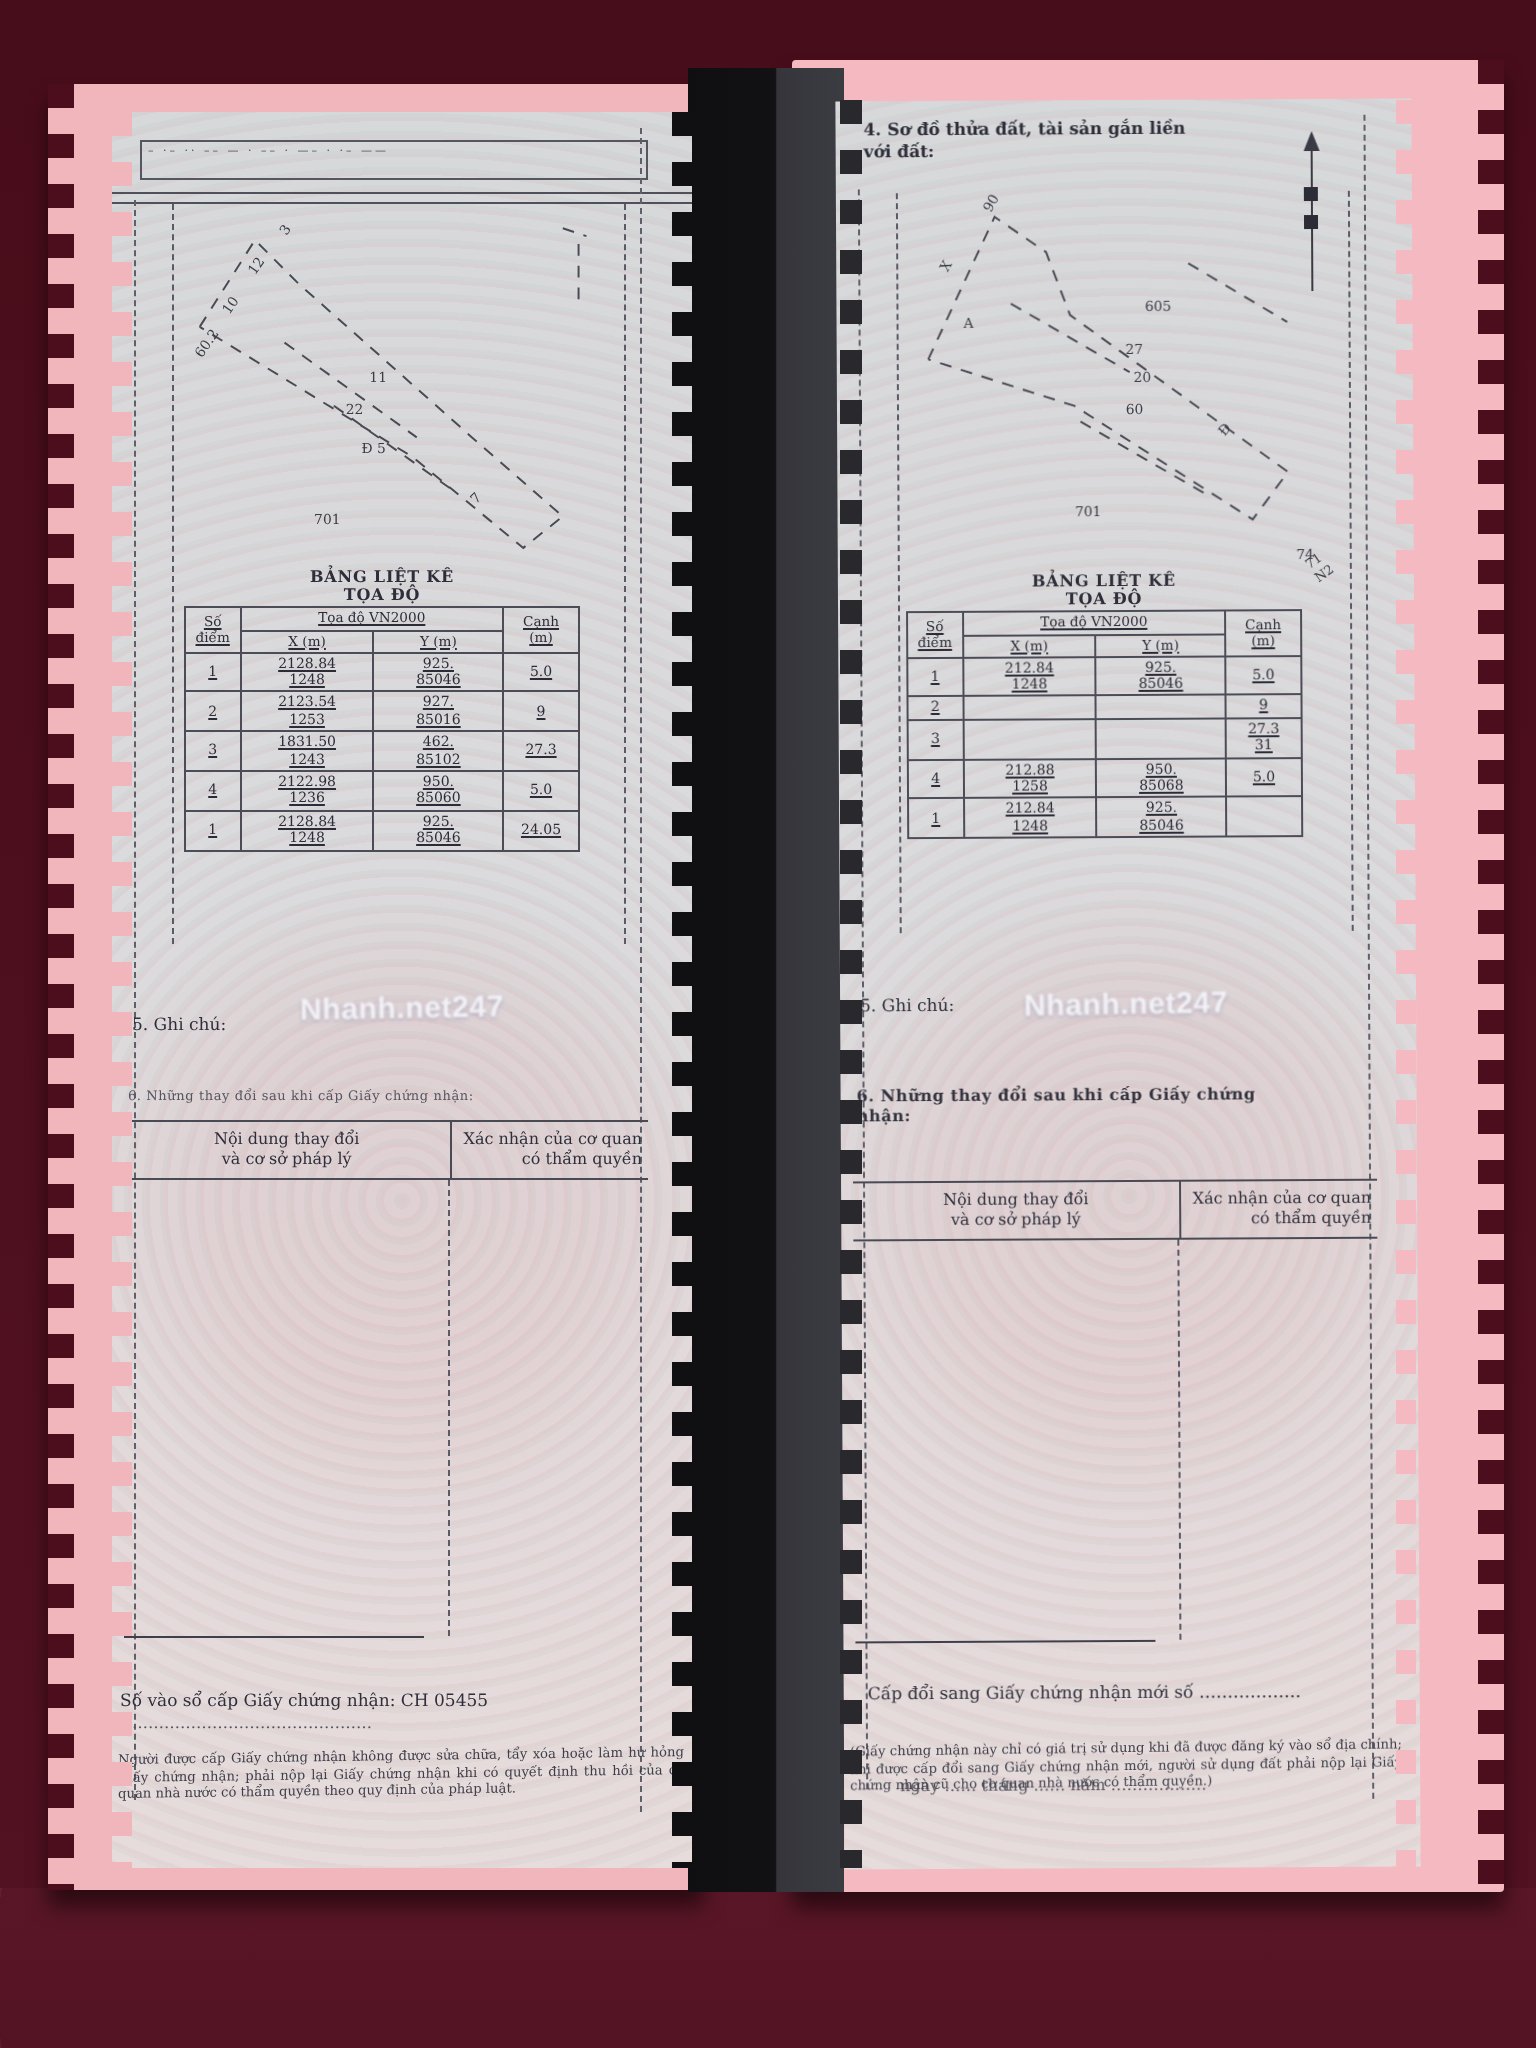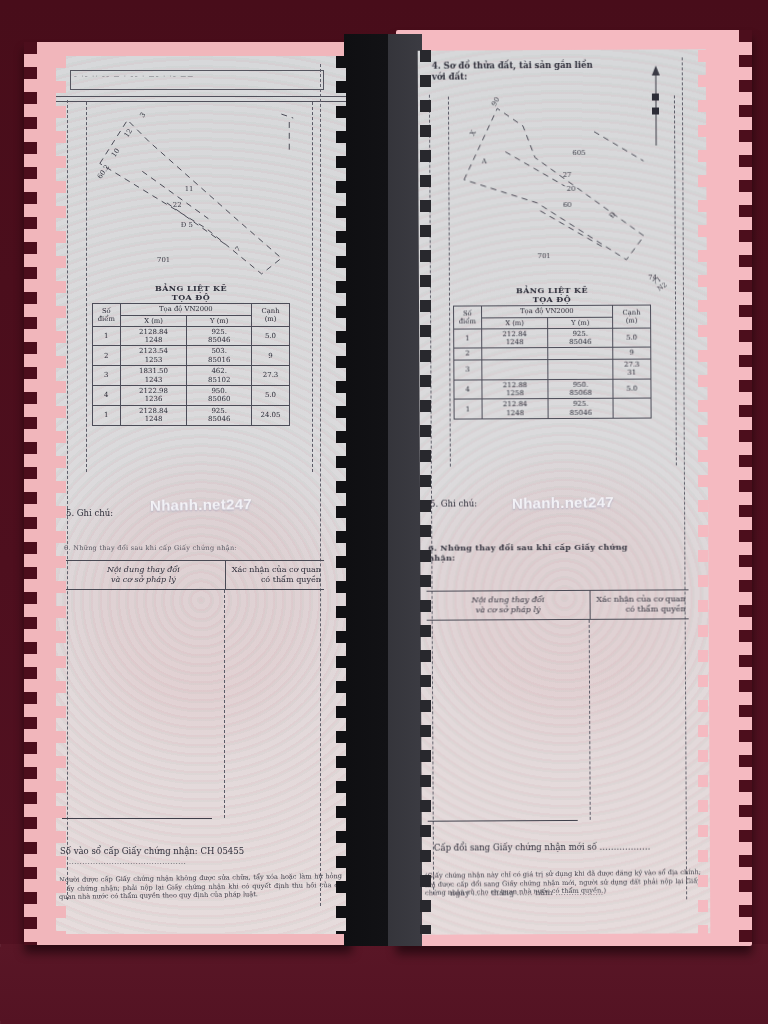--- a/index.html
+++ b/index.html
@@ -49,34 +49,34 @@
   .sketch{left:32px;top:46px;width:222px;height:188px;}
   .page-r .sketch{left:28px;top:42px;height:198px;}
   .sk{font:7px "DejaVu Serif",serif;fill:#3b3b46;}
   
   .coordwrap{left:36px;top:228px;width:198px;}
   .page-r .coordwrap{left:34px;top:236px;}
   .coordwrap *{position:static;}
   .cttitle{font-weight:bold;font-size:8px;text-align:center;letter-spacing:.4px;line-height:1.15;margin-bottom:1px;white-space:pre-line;}
   table.ct{border-collapse:collapse;width:100%;}
   .ct th,.ct td{border:1px solid #4c4c58;font-size:7px;text-align:center;
-      white-space:pre-line;padding:1px 1px;line-height:1.2;color:#2c2c38;font-weight:normal;}
+      white-space:pre-line;padding:1px 1px;line-height:1.2;color:#2c2c38;font-weight:normal;text-decoration:underline;}
   .ct th{font-size:6.8px;}
   .w-n{width:24px;} .w-c{width:34px;} .w-x{width:62px;margin-left:47px;} .w-y{width:60px;}
   
   .sec5{left:10px;top:452px;font-size:8.5px;font-weight:normal;white-space:pre-line;}
   .page-r .sec5{top:448px;}
   .sec6{left:8px;top:488px;width:240px;font-size:6.5px;color:#55555f;letter-spacing:.3px;}
   .page-r .sec6{top:492px;width:205px;font-size:8px;color:#33333e;font-weight:bold;line-height:1.25;}
   
   .chtable{left:6px;top:504px;width:262px;height:270px;}
   .page-r .chtable{top:540px;height:250px;}
   .chtable *{position:static;}
   .chhead{display:flex;border-top:1.2px solid #4a4a55;border-bottom:1.2px solid #4a4a55;}
-  .chl{width:62%;border-right:1px solid #4a4a55;padding:4px 6px;font-size:8px;text-align:center;white-space:pre-line;line-height:1.25;font-style:italic;}
+  .chl{width:62%;border-right:1px solid #4a4a55;padding:4px 6px;font-size:8px;text-align:center;white-space:pre-line;line-height:1.25;}
   .chr{width:38%;padding:4px 3px;font-size:8px;text-align:right;white-space:pre-line;line-height:1.25;}
   .chbody{position:relative;height:228px;}
   .page-r .chbody{height:200px;}
   .chbody::before{content:"";position:absolute;left:62%;top:0;height:100%;border-left:1px dashed #5a5a66;}
   .chbottom{width:150px;border-bottom:1.4px solid #3f3f4a;}
   
   .f1{left:4px;top:790px;font-size:8.5px;white-space:nowrap;}
   .f2{left:10px;top:801px;font-size:8px;color:#55555f;}
   .page-r .f1{left:12px;top:792px;}
   .page-r .f2{left:28px;top:838px;}
@@ -147,21 +147,21 @@
               <td>2128.84
 1248</td>
               <td>925.
 85046</td>
               <td>5.0</td>
             </tr>
             <tr>
               <td>2</td>
               <td>2123.54
 1253</td>
-              <td>503.
+              <td>927.
 85016</td>
               <td>9</td>
             </tr>
             <tr>
               <td>3</td>
               <td>1831.50
 1243</td>
               <td>462.
 85102</td>
               <td>27.3</td>

